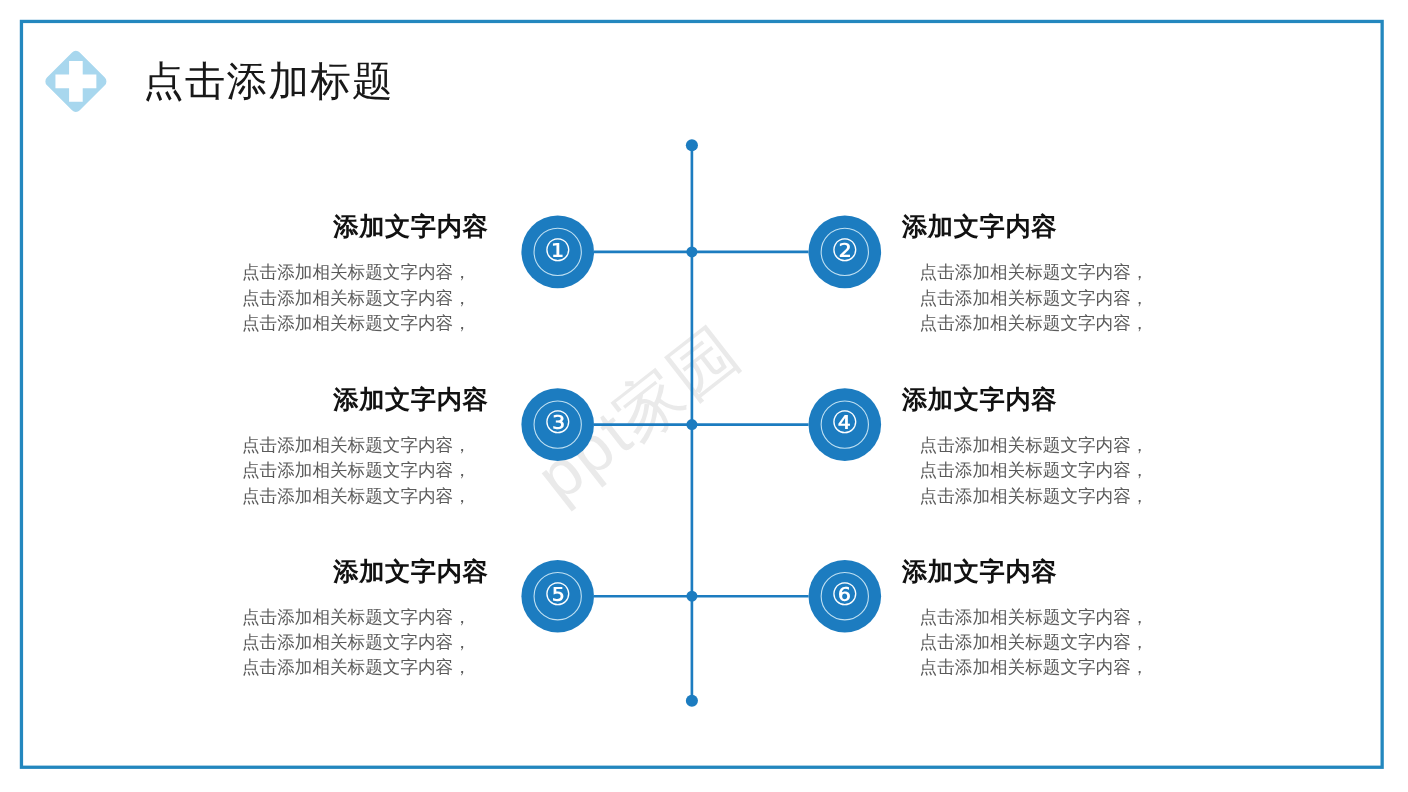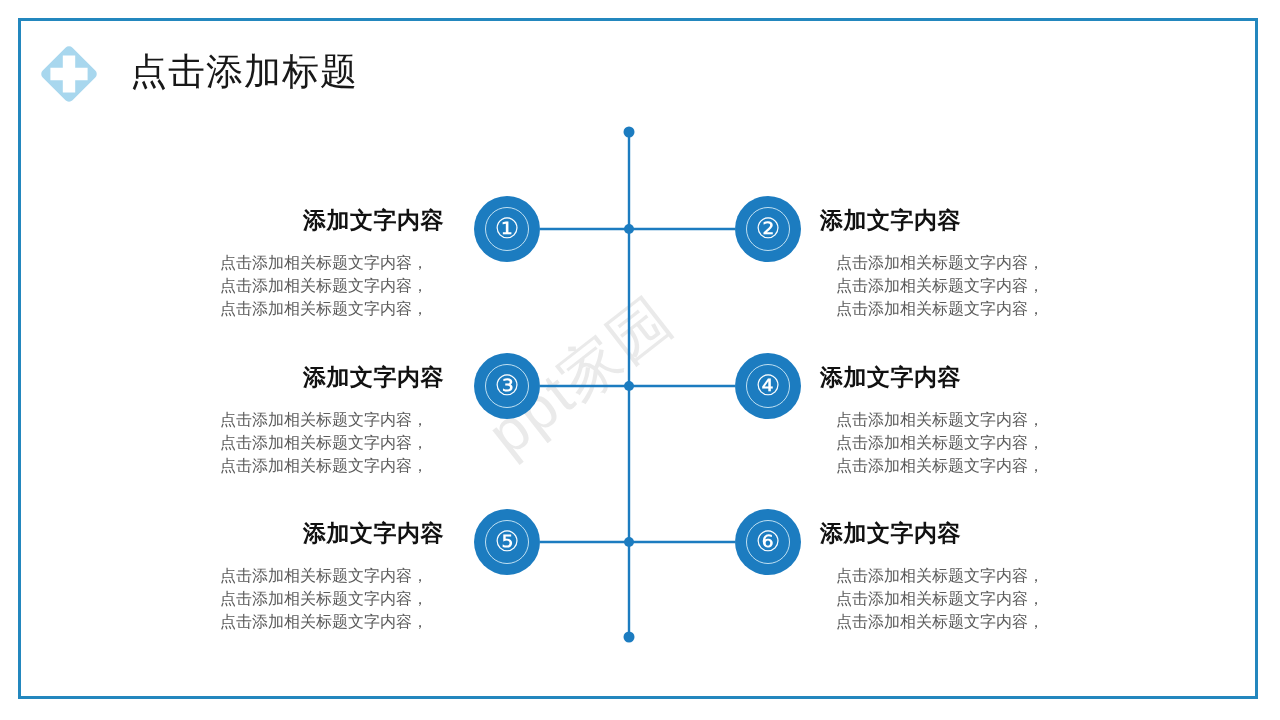--- a/index.html
+++ b/index.html
@@ -47,21 +47,21 @@
     height: 62px;
     flex: 0 0 auto;
     display: block;
   }
   #page-title {
     margin-left: 30px;
     font-size: 37px;
     line-height: 1;
     color: #181818;
     letter-spacing: 1px;
-    font-family: Liberation Mono, monospace;
+    font-family: Liberation Serif, serif;
     white-space: nowrap;
   }
   #diagram-svg {
     position: absolute;
     left: 0; top: 0;
   }
 
   .node-circle {
     position: absolute;
     width: 66px;
@@ -95,21 +95,21 @@
     width: 288px;
   }
   .text-block.left  { text-align: right; }
   .text-block.right { text-align: left;  }
 
   .tb-heading {
     font-size: 23px;
     line-height: 1.2;
     color: #111111;
     font-weight: bold;
-    margin: 14px 0 6px 0;
+    margin: 0 0 6px 0;
     font-family: "Liberation Serif", "DejaVu Serif", serif;
     letter-spacing: 0.5px;
   }
   .tb-body {
     margin: 16px;
     font-size: 16px;
     line-height: 1.45;
     color: #5a5a5a;
     font-family: "Liberation Serif", "DejaVu Serif", serif;
   }

